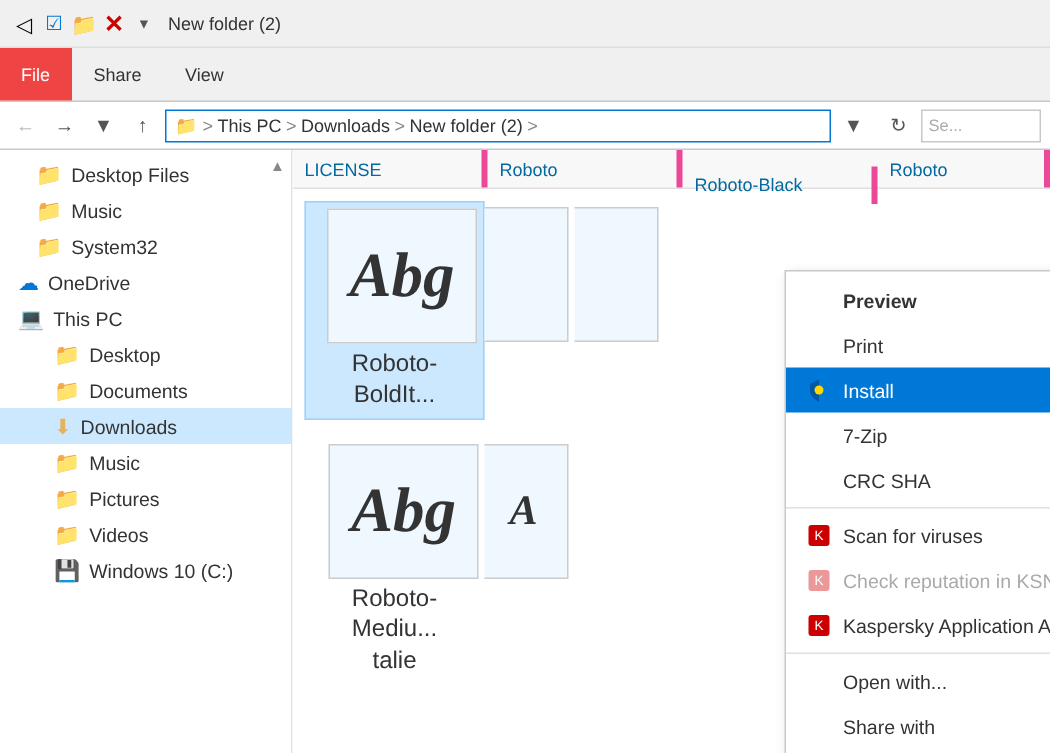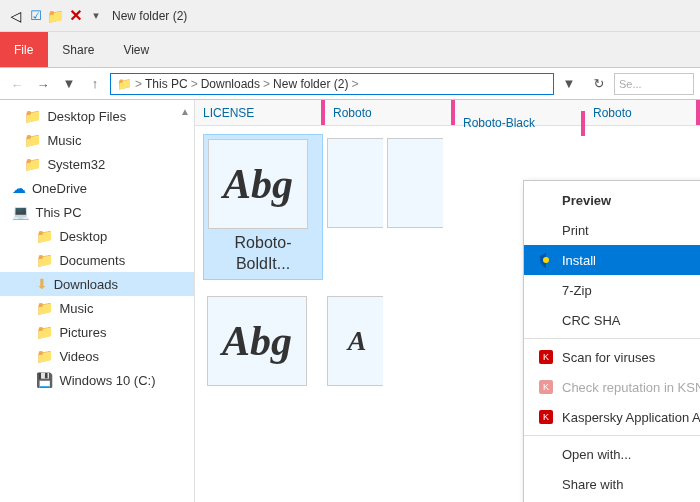--- a/index.html
+++ b/index.html
@@ -157,21 +157,21 @@
       display: flex;
       gap: 0;
       padding: 8px;
       flex-wrap: wrap;
       position: relative;
     }
     .file-item {
       width: 120px;
       display: flex;
       flex-direction: column;
-      align-items: flex-start;
+      align-items: flex-end;
       padding: 4px;
       cursor: pointer;
       position: relative;
     }
     .file-item.selected { background: #cce8ff; border: 1px solid #99d1ff; }
     .font-preview {
       width: 100px;
       height: 90px;
       border: 1px solid #ccc;
       background: #f0f8ff;
@@ -340,20 +340,21 @@
         <div class="font-preview" style="width:60px;"></div>
       </div>
       <div class="file-item" style="width:60px; overflow:hidden;">
         <div class="font-preview" style="width:60px;"></div>
       </div>
     </div>
 
     <div style="display:flex; padding: 4px 8px;">
       <div class="file-item">
         <div class="font-preview">Abg</div>
+        <div class="file-name">Roboto-Mediu...<br>talie</div>
       </div>
       <div class="file-item" style="width:60px; overflow:hidden;">
         <div class="font-preview" style="width:60px; font-size:28px;">A</div>
       </div>
     </div>
 
     <div class="context-menu">
       <div class="ctx-item bold-item">
         <span class="ctx-icon"></span>
         <span>Preview</span>

